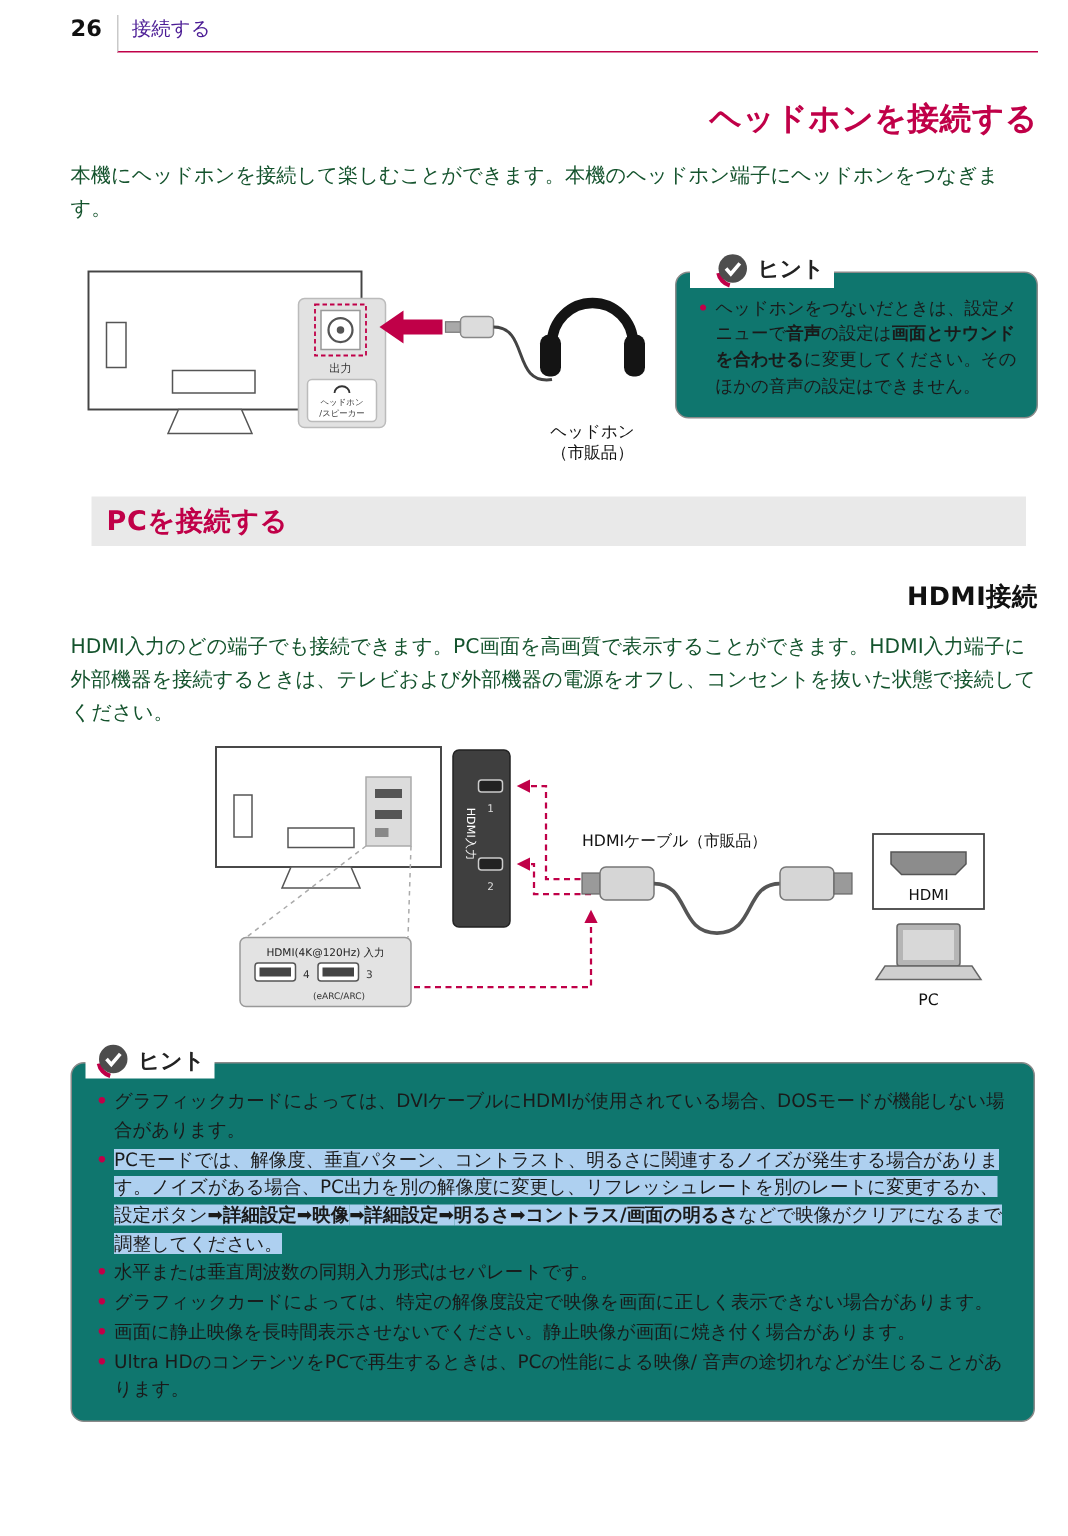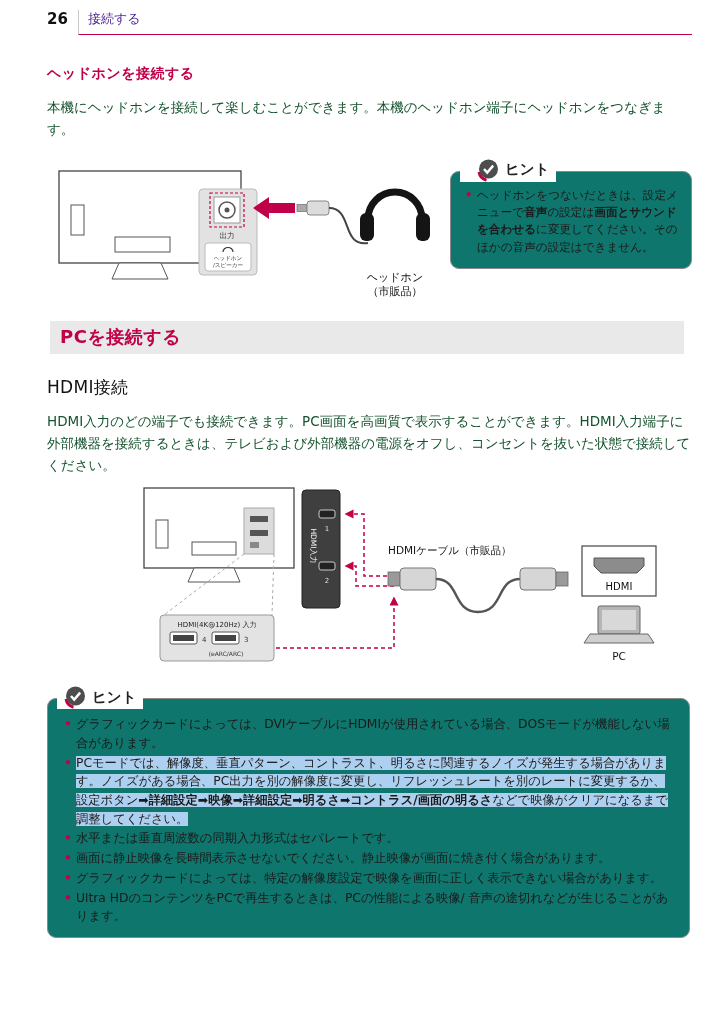--- a/index.html
+++ b/index.html
@@ -16,29 +16,29 @@
   .hdr { display:flex; align-items:flex-start; margin-bottom:30px; }
   .hdr .num { font-size:15px; font-weight:bold; padding:0 10px 5px 0; color:#111; }
   .hdr .sec {
     flex:1; font-size:13px; color:#4c1d95;
     border-bottom:1px solid var(--accent);
     border-left:1px solid #c9c9c9;
     padding:0 0 6px 9px;
   }
 
   
-  h1.sec-title { font-size:14px; font-weight:bold; color:var(--accent); margin-bottom:13px; letter-spacing:.5px; }
+  h1.sec-title { font-size:21px; font-weight:bold; color:var(--accent); margin-bottom:13px; letter-spacing:.5px;text-align:right; }
   p.body { font-size:13.5px; line-height:1.65; color:#14532d; max-width:648px; }
   h2.bar-title {
     background:var(--bar); color:var(--accent);
     font-size:18px; font-weight:bold;
-    padding:4px 10px 5px; margin:16px 8px 22px 3px;
+    padding:4px 10px 5px; margin:16px 8px 22px 14px;
     letter-spacing:.5px;
   }
-  h3.sub-title { font-size:17px; font-weight:normal; color:#111; margin-bottom:11px; letter-spacing:.3px; }
+  h3.sub-title { font-size:17px; font-weight:bold; color:#111; margin-bottom:11px; letter-spacing:.3px;text-align:right; }
 
   
   .hintbox {
     position:relative;
     border:1.5px solid #8a8a8a; border-radius:9px;
     background:#0f766e;
   }
   .hintbox .legend {
     position:absolute; top:-14px; left:9px;
     background:#fff; padding:0 6px;
@@ -222,19 +222,19 @@
         <path d="M3,14 a10.5,10.5 0 0 0 7.5,8.3" stroke="#c00048" stroke-width="3" fill="none"></path>
         <circle cx="12.5" cy="11" r="9.5" fill="#4d4d4d"></circle>
         <path d="M8,11 l3.2,3.6 l6-7" stroke="#fff" stroke-width="2.4" fill="none"></path>
       </svg>
       <span>ヒント</span>
     </div>
     <ul class="hint-list">
       <li><span>グラフィックカードによっては、DVIケーブルにHDMIが使用されている場合、DOSモードが機能しない場合があります。</span></li>
       <li><span class="hl">PCモードでは、解像度、垂直パターン、コントラスト、明るさに関連するノイズが発生する場合があります。ノイズがある場合、PC出力を別の解像度に変更し、リフレッシュレートを別のレートに変更するか、設定ボタン➡</span><span class="b hl">詳細設定</span><span class="hl">➡</span><span class="b hl">映像</span><span class="hl">➡</span><span class="b hl">詳細設定</span><span class="hl">➡</span><span class="b hl">明るさ</span><span class="hl">➡</span><span class="b hl">コントラス/画面の明るさ</span><span class="hl">などで映像がクリアになるまで調整してください。</span></li>
       <li><span>水平または垂直周波数の同期入力形式はセパレートです。</span></li>
+      <li><span>グラフィックカードによっては、特定の解像度設定で映像を画面に正しく表示できない場合があります。</span></li>
       <li><span>画面に静止映像を長時間表示させないでください。静止映像が画面に焼き付く場合があります。</span></li>
-      <li><span>グラフィックカードによっては、特定の解像度設定で映像を画面に正しく表示できない場合があります。</span></li>
       <li><span>Ultra HDのコンテンツをPCで再生するときは、PCの性能による映像/ 音声の途切れなどが生じることがあります。</span></li>
     </ul>
   </div>
 
 </div>
 
 </body></html>

